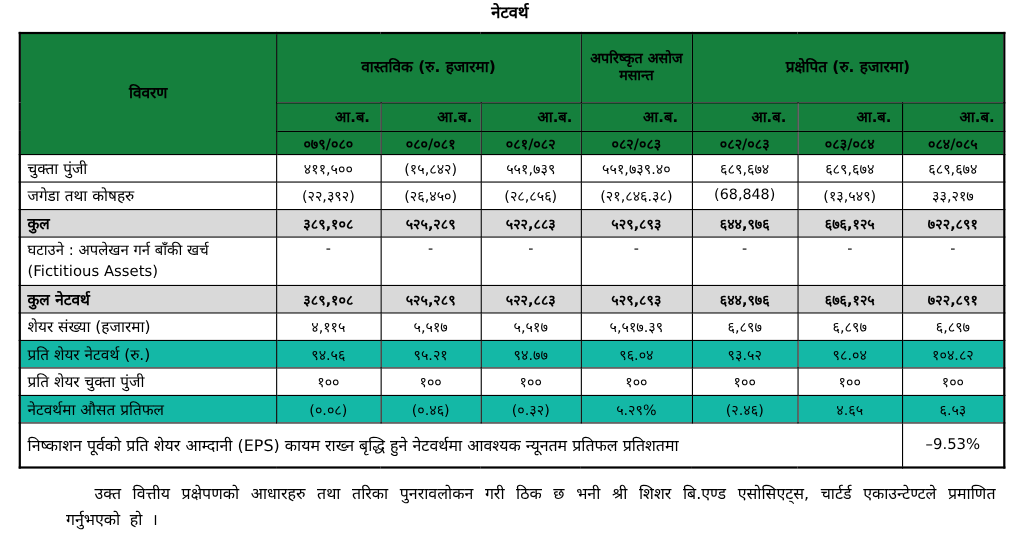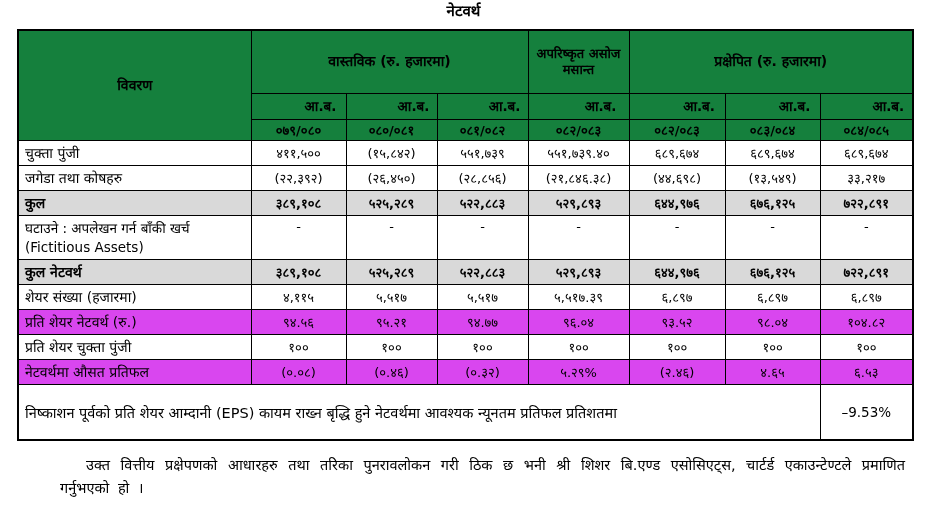--- a/index.html
+++ b/index.html
@@ -45,25 +45,25 @@
   th.details-head { font-size: 14px; }
   th.unaudited-head { font-size: 13px; padding: 1px 2px; }
 
   tbody td { font-size: 13px; text-align: center; height: 25px; }
   tbody td.label-cell {
     text-align: left;
     font-size: 14px;
     padding-left: 6px;
   }
   tr.total-row td { font-weight: bold; background: #d9d9d9; }
-  tr.shaded-row td { background: #d946ef; }
+  tr.shaded-row td { background: #14b8a6; }
   tr.deduct-row td { height: 40px; vertical-align: top; padding-top: 3px; }
   tr.deduct-row td.label-cell { font-size: 13.5px; line-height: 1.45; }
 
-  tr.eps-row td { height: 56px; }
+  tr.eps-row td { height: 41px; }
   td.eps-label { text-align: left; font-size: 14.5px; padding-left: 6px; }
   td.eps-value { font-size: 13.5px; }
 
   .footnote {
     margin: 13px 22px 0 60px;
     font-size: 14.5px;
     line-height: 1.55;
     text-align: justify;
     text-indent: 26px;
     word-spacing: 4px;
@@ -123,21 +123,21 @@
         <td>६८९,६७४</td>
         <td>६८९,६७४</td>
         <td>६८९,६७४</td>
       </tr>
       <tr>
         <td class="label-cell">जगेडा तथा कोषहरु</td>
         <td>(२२,३९२)</td>
         <td>(२६,४५०)</td>
         <td>(२८,८५६)</td>
         <td>(२१,८४६.३८)</td>
-        <td>(४४,६९८)</td>
+        <td>(68,848)</td>
         <td>(१३,५४९)</td>
         <td>३३,२१७</td>
       </tr>
       <tr class="total-row">
         <td class="label-cell">कुल</td>
         <td>३८९,१०८</td>
         <td>५२५,२८९</td>
         <td>५२२,८८३</td>
         <td>५२९,८९३</td>
         <td>६४४,९७६</td>

